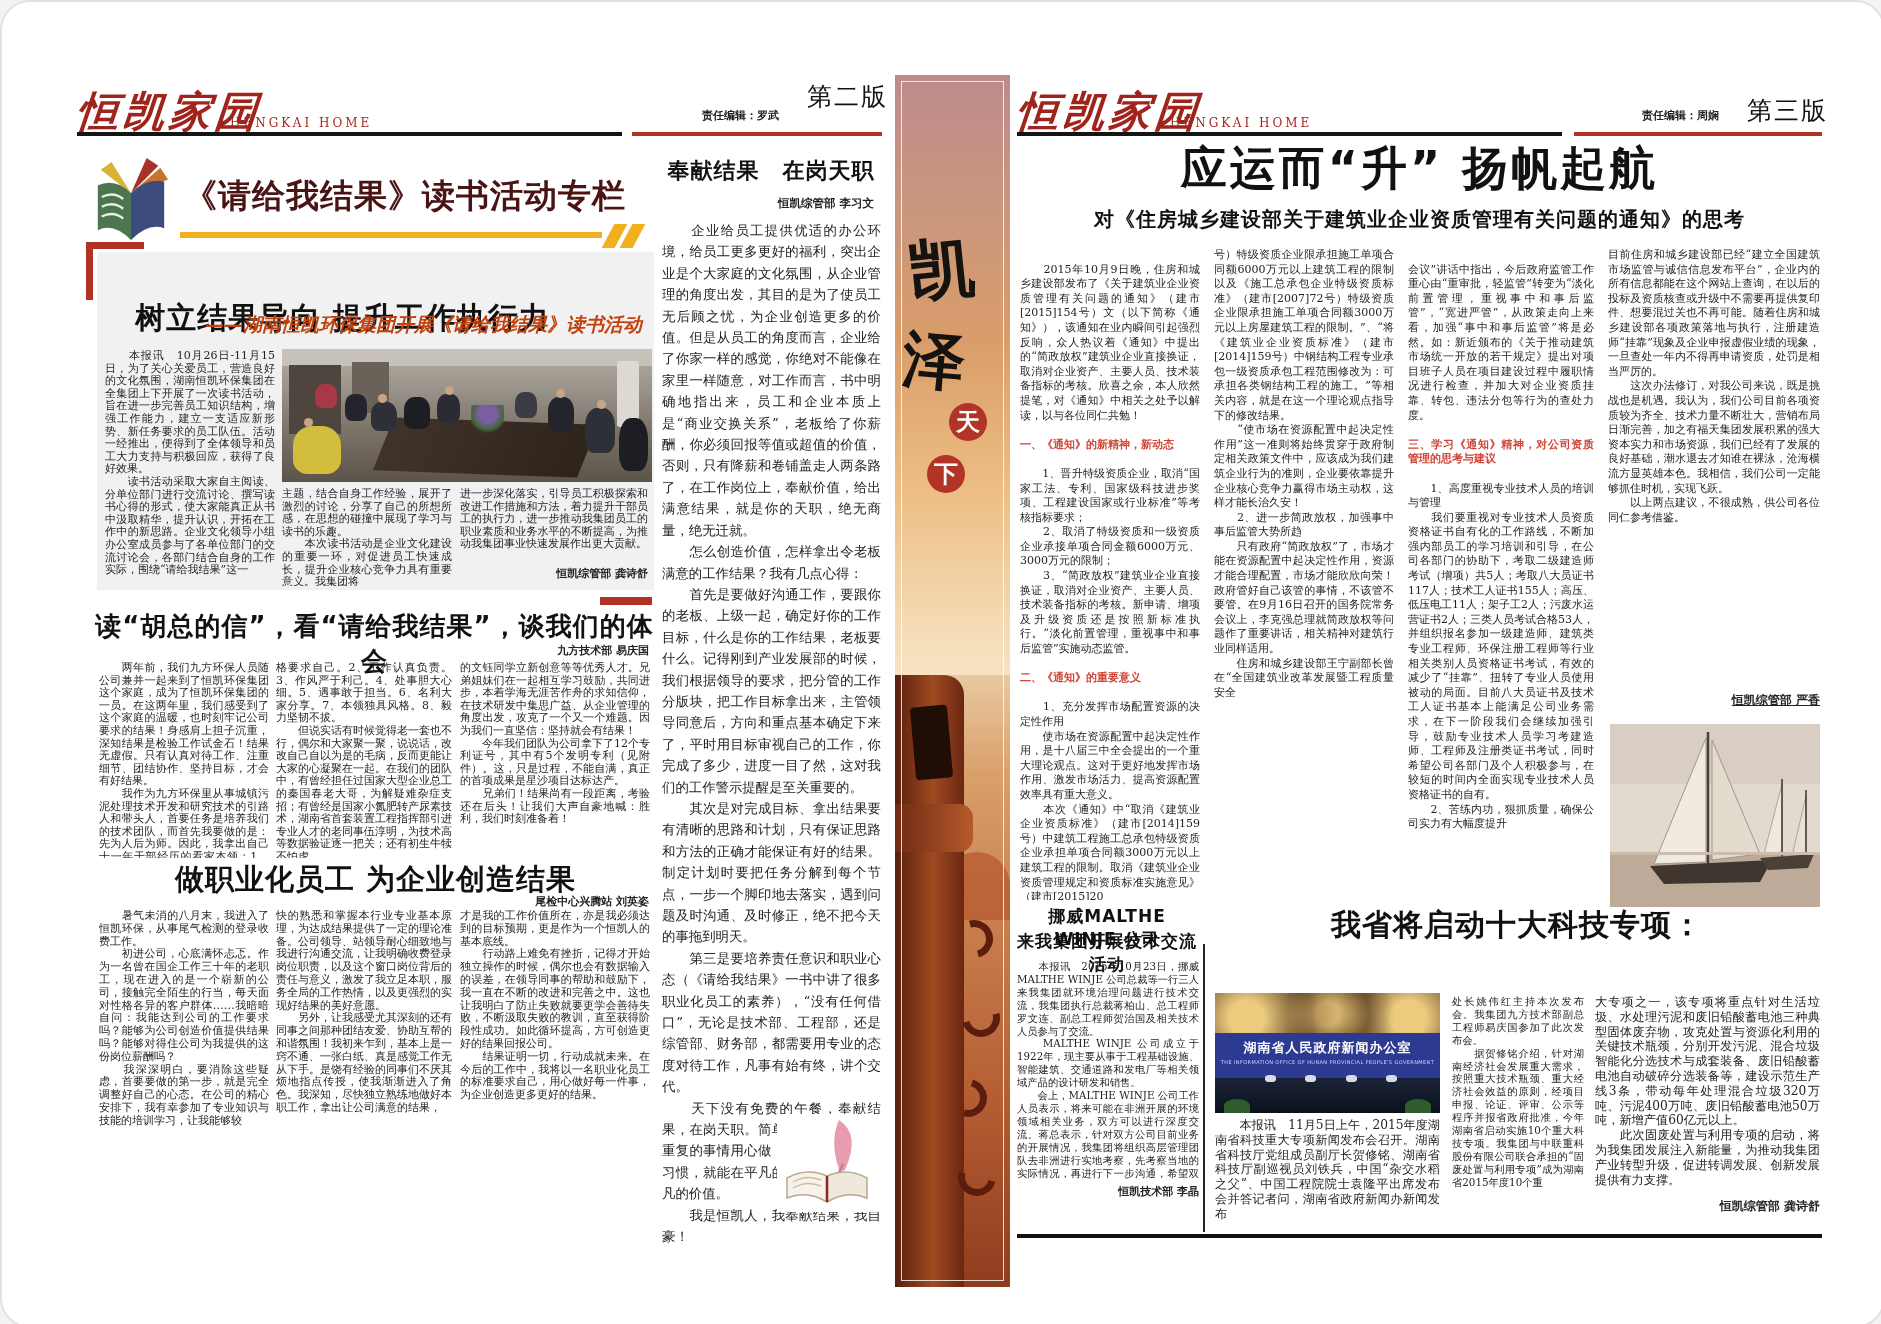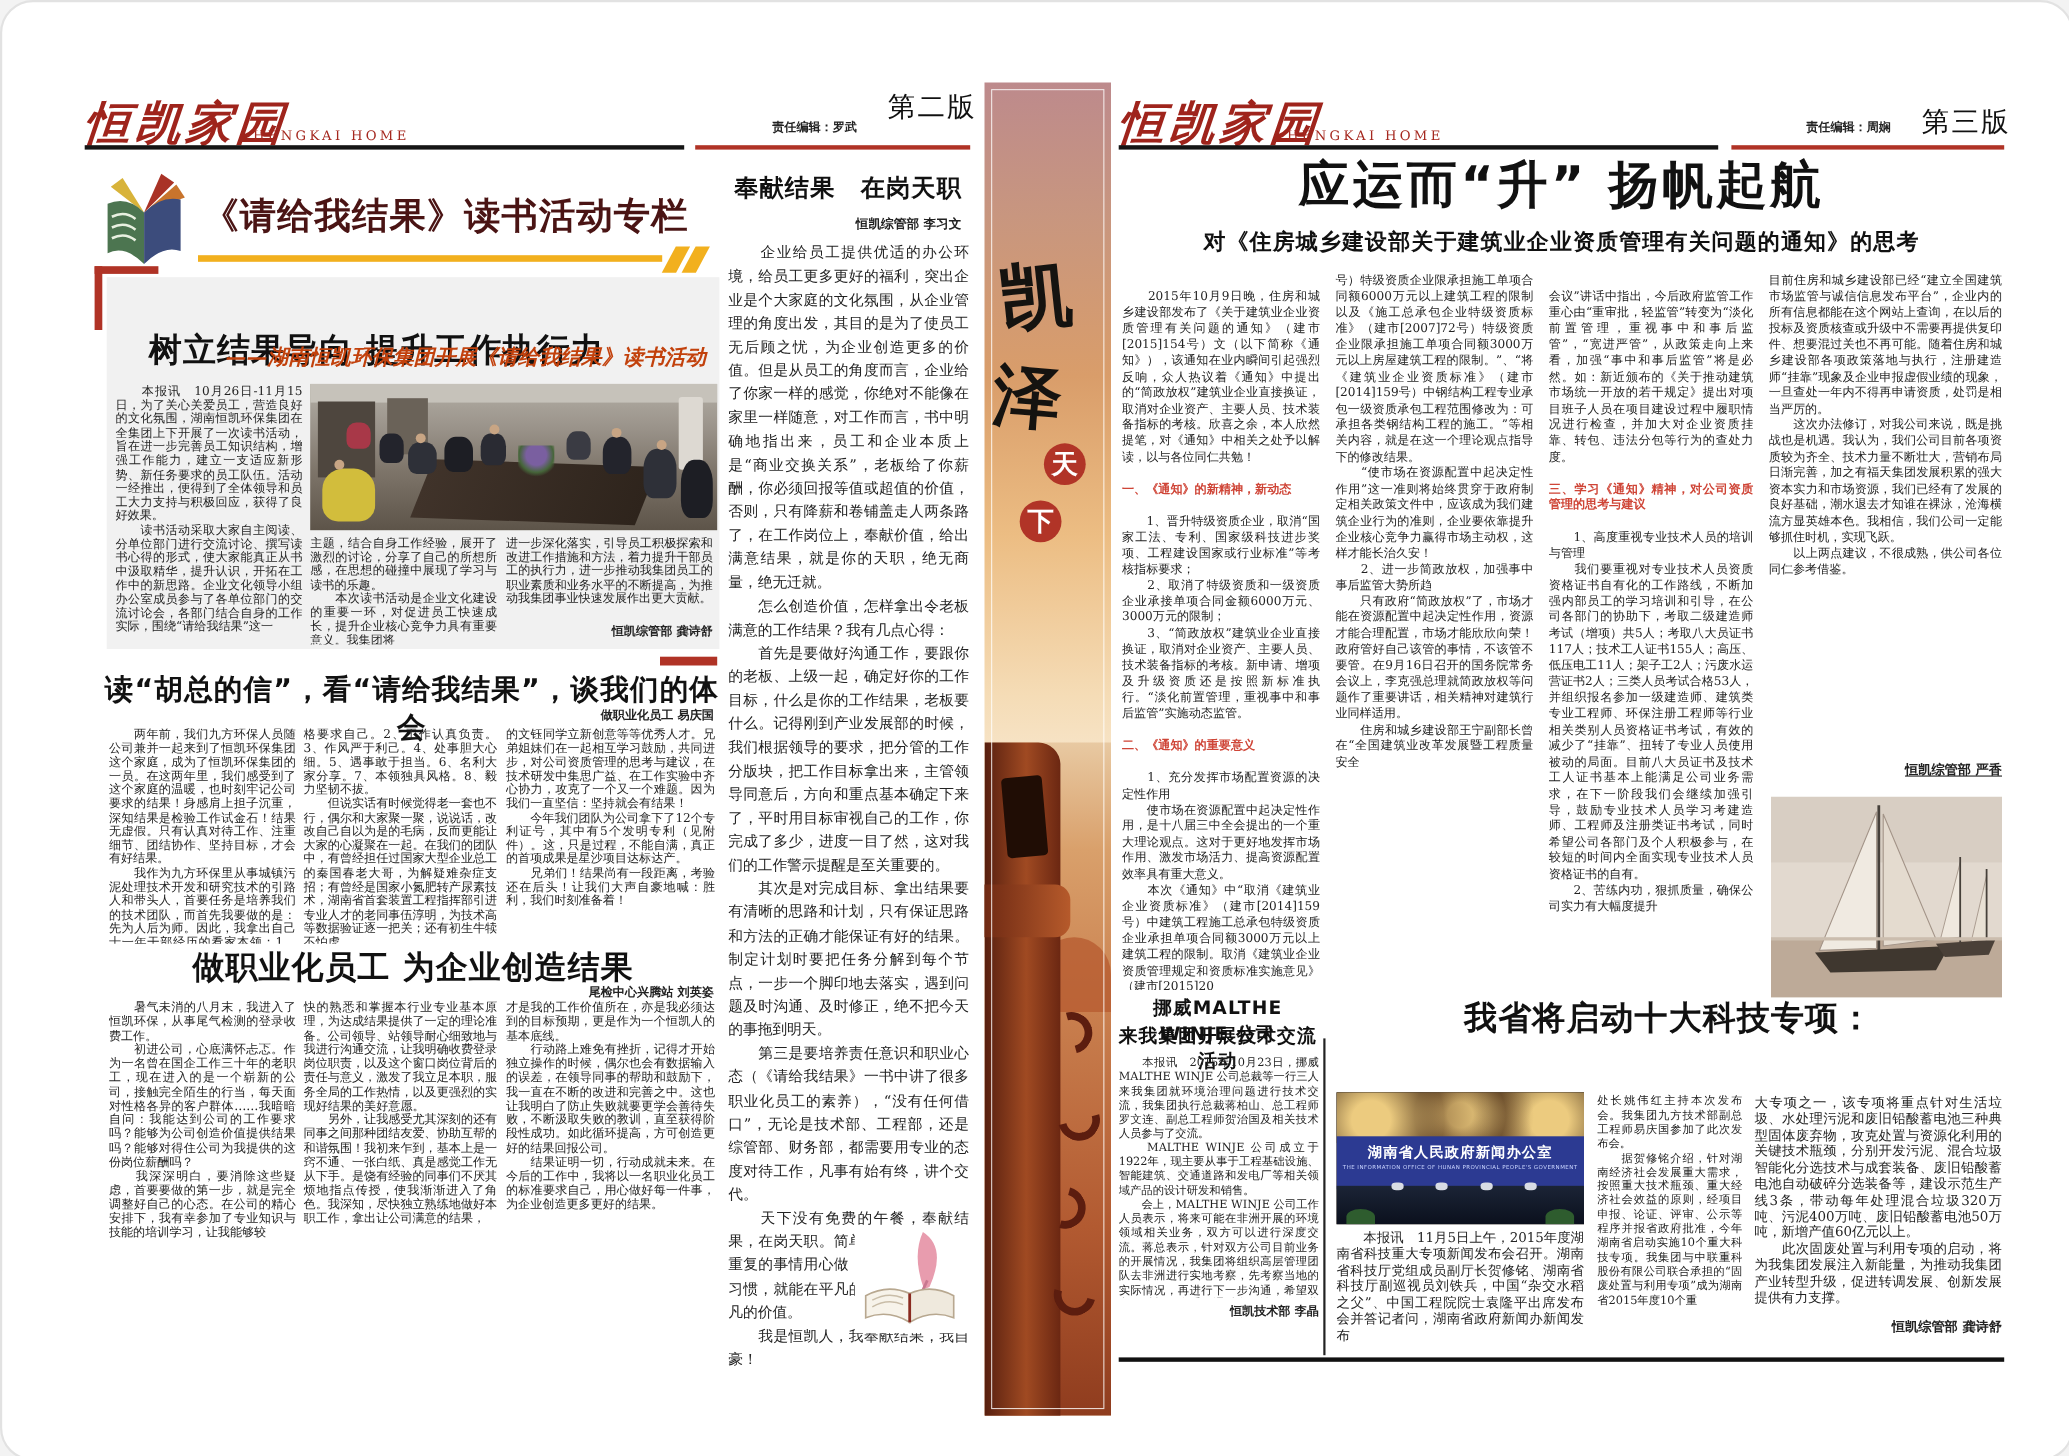--- a/index.html
+++ b/index.html
@@ -126,26 +126,26 @@
       <div class="head" style="left:74%;top:30%;"></div>
     <div class="head" style="left:85%;top:38%;"></div>
   </div>
   <div class="abs col" style="left:280px;top:486px;width:170px;height:98px;font-size:11px;line-height:12.6px;">主题，结合自身工作经验，展开了激烈的讨论，分享了自己的所想所感，在思想的碰撞中展现了学习与读书的乐趣。
 　　本次读书活动是企业文化建设的重要一环，对促进员工快速成长，提升企业核心竞争力具有重要意义。我集团将</div>
   <div class="abs col" style="left:458px;top:486px;width:188px;height:78px;font-size:11px;line-height:12.6px;">进一步深化落实，引导员工积极探索和改进工作措施和方法，着力提升干部员工的执行力，进一步推动我集团员工的职业素质和业务水平的不断提高，为推动我集团事业快速发展作出更大贡献。</div>
   <div class="abs byline" style="left:458px;top:564px;width:188px;">恒凯综管部 龚诗舒</div>
 
   <div class="abs reddash" style="left:598px;top:595px;"></div>
   <div class="abs atitle sans" style="left:90px;top:607px;width:565px;font-size:26px;">读“胡总的信”，看“请给我结果”，谈我们的体会</div>
-  <div class="abs byline" style="left:95px;top:641px;width:552px;">做职业化员工 易庆国</div>
+  <div class="abs byline" style="left:95px;top:641px;width:552px;">九方技术部 易庆国</div>
   <div class="abs col" style="left:97px;top:660px;width:170px;height:196px;font-size:11px;line-height:12.6px;">　　两年前，我们九方环保人员随公司兼并一起来到了恒凯环保集团这个家庭，成为了恒凯环保集团的一员。在这两年里，我们感受到了这个家庭的温暖，也时刻牢记公司要求的结果！身感肩上担子沉重，深知结果是检验工作试金石！结果无虚假。只有认真对待工作、注重细节、团结协作、坚持目标，才会有好结果。
 　　我作为九方环保里从事城镇污泥处理技术开发和研究技术的引路人和带头人，首要任务是培养我们的技术团队，而首先我要做的是：先为人后为师。因此，我拿出自己十一年干部经历的看家本领：1、严</div>
   <div class="abs col" style="left:274px;top:660px;width:176px;height:196px;font-size:11px;line-height:12.6px;">格要求自己。2、工作认真负责。3、作风严于利己。4、处事胆大心细。5、遇事敢于担当。6、名利大家分享。7、本领独具风格。8、毅力坚韧不拔。
 　　但说实话有时候觉得老一套也不行，偶尔和大家聚一聚，说说话，改改自己自以为是的毛病，反而更能让大家的心凝聚在一起。在我们的团队中，有曾经担任过国家大型企业总工的秦国春老大哥，为解疑难杂症支招；有曾经是国家小氮肥转产尿素技术，湖南省首套装置工程指挥部引进专业人才的老同事伍淳明，为技术高等数据验证逐一把关；还有初生牛犊不怕虎</div>
-  <div class="abs col" style="left:458px;top:660px;width:190px;height:196px;font-size:11px;line-height:12.6px;">的文钰同学立新创意等等优秀人才。兄弟姐妹们在一起相互学习鼓励，共同进步，对公司资质管理的思考与建议，在技术研发中集思广益、在工作实验中齐心协力，攻克了一个又一个难题。因为我们一直坚信：坚持就会有结果！
+  <div class="abs col" style="left:458px;top:660px;width:190px;height:196px;font-size:11px;line-height:12.6px;">的文钰同学立新创意等等优秀人才。兄弟姐妹们在一起相互学习鼓励，共同进步，本着学海无涯苦作舟的求知信仰，在技术研发中集思广益、从企业管理的角度出发，攻克了一个又一个难题。因为我们一直坚信：坚持就会有结果！
 　　今年我们团队为公司拿下了12个专利证号，其中有5个发明专利（见附件）。这，只是过程，不能自满，真正的首项成果是星沙项目达标达产。
 　　兄弟们！结果尚有一段距离，考验还在后头！让我们大声自豪地喊：胜利，我们时刻准备着！</div>
 
   <div class="abs atitle sans" style="left:95px;top:858px;width:557px;font-size:29px;">做职业化员工 为企业创造结果</div>
   <div class="abs byline" style="left:95px;top:892px;width:552px;">尾检中心兴腾站 刘英姿</div>
   <div class="abs col" style="left:97px;top:908px;width:170px;height:345px;font-size:11px;line-height:12.8px;">　　暑气未消的八月末，我进入了恒凯环保，从事尾气检测的登录收费工作。
 　　初进公司，心底满怀忐忑。作为一名曾在国企工作三十年的老职工，现在进入的是一个崭新的公司，接触完全陌生的行当，每天面对性格各异的客户群体……我暗暗自问：我能达到公司的工作要求吗？能够为公司创造价值提供结果吗？能够对得住公司为我提供的这份岗位薪酬吗？
 　　我深深明白，要消除这些疑虑，首要要做的第一步，就是完全调整好自己的心态。在公司的精心安排下，我有幸参加了专业知识与技能的培训学习，让我能够较</div>
   <div class="abs col" style="left:274px;top:908px;width:176px;height:345px;font-size:11px;line-height:12.8px;">快的熟悉和掌握本行业专业基本原理，为达成结果提供了一定的理论准备。公司领导、站领导耐心细致地与我进行沟通交流，让我明确收费登录岗位职责，以及这个窗口岗位背后的责任与意义，激发了我立足本职，服务全局的工作热情，以及更强烈的实现好结果的美好意愿。
 　　另外，让我感受尤其深刻的还有同事之间那种团结友爱、协助互帮的和谐氛围！我初来乍到，基本上是一窍不通、一张白纸、真是感觉工作无从下手。是饶有经验的同事们不厌其烦地指点传授，使我渐渐进入了角色。我深知，尽快独立熟练地做好本职工作，拿出让公司满意的结果，</div>

